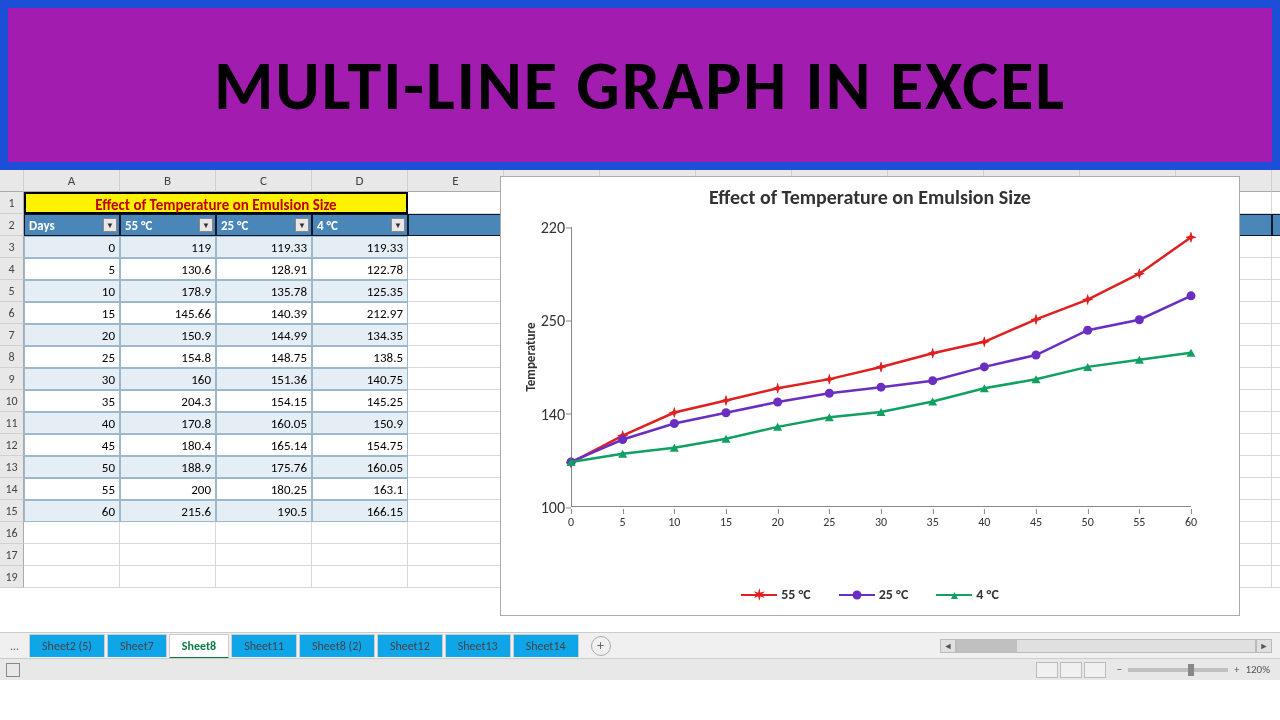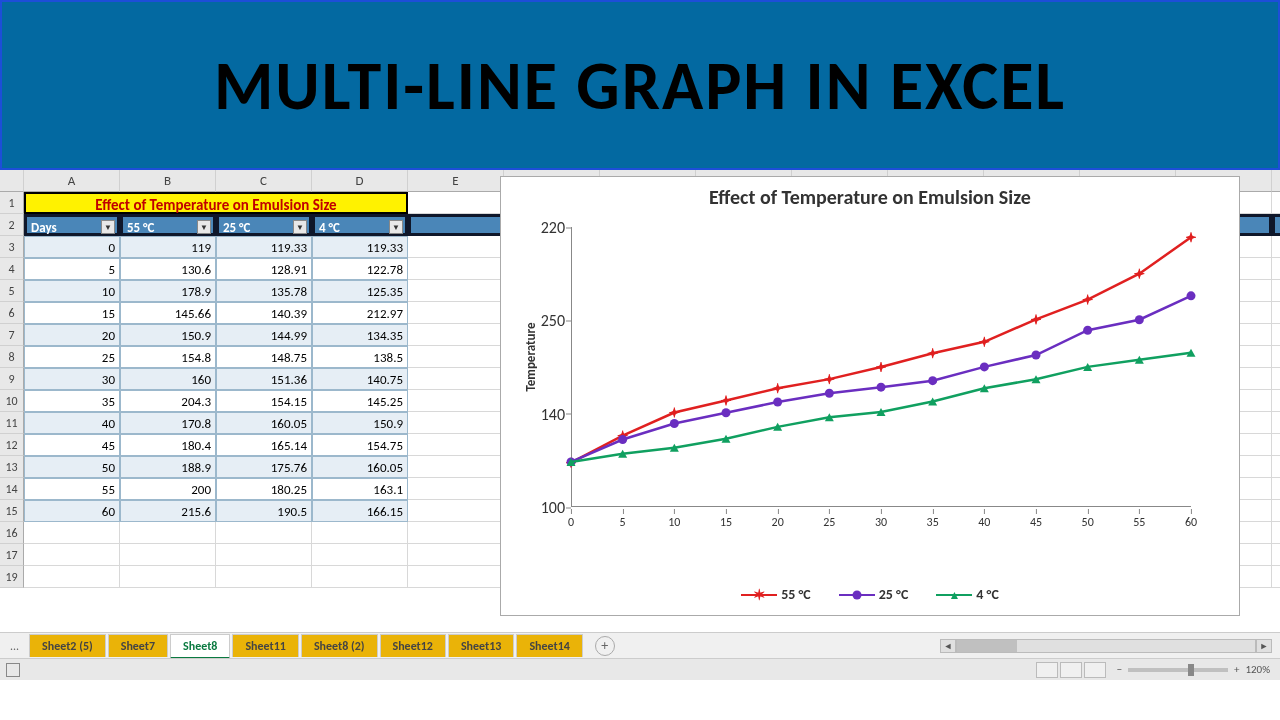--- a/index.html
+++ b/index.html
@@ -1,32 +1,32 @@
 <!DOCTYPE html>
 <html><head>
 <meta charset="utf-8">
 <style>
 * { margin:0; padding:0; box-sizing:border-box; font-family:Calibri,"Segoe UI",Arial,sans-serif; }
 body { background:#fff; width:1280px; height:720px; overflow:hidden; }
 
-.banner { background:#0369a1; height:170px; border:2px solid #1d4ed8; display:flex; align-items:center; justify-content:center; }
+.banner { background:#a21caf; height:170px; border:8px solid #1d4ed8; display:flex; align-items:center; justify-content:center; }
 .banner h1 { font-size:68px; font-weight:900; color:#000; letter-spacing:2px; }
 
 .sheet-area { position:relative; height:510px; display:flex; }
 
 .grid { flex:1; position:relative; }
 .colhdr { display:flex; margin-left:0; height:22px; background:#e8e8e8; }
 .colhdr div { flex:0 0 96px; text-align:center; font-size:13px; color:#444; border-right:1px solid #d0d0d0; border-bottom:1px solid #aaa; line-height:22px; }
 .colhdr div:first-child { flex:0 0 24px; }
 .rows { display:flex; flex-direction:column; }
 .row { display:flex; height:22px; }
 .rh { flex:0 0 24px; text-align:center; font-size:12px; color:#444; background:#e8e8e8; border-right:1px solid #aaa; border-bottom:1px solid #d0d0d0; line-height:22px; }
 .cell { flex:0 0 96px; border-right:1px solid #d8d8d8; border-bottom:1px solid #d8d8d8; font-size:13px; padding:0 4px; line-height:22px; text-align:right; color:#000; background:#fff; }
 .title-row .cell.span4 { flex:0 0 384px; background:#fff200; color:#c00000; font-weight:bold; font-size:15px; text-align:center; border:2px solid #000; }
-.hdr-row .cell { background:#4a86b8; color:#fff; font-weight:bold; text-align:left; position:relative; border:3px solid #0f172a; }
+.hdr-row .cell { background:#4a86b8; color:#fff; font-weight:bold; text-align:left; position:relative; border:1px solid #0f172a; }
 .hdr-row .cell .filter { position:absolute; right:2px; top:3px; width:14px; height:14px; background:#e8e8e8; border:1px solid #888; display:flex; align-items:center; justify-content:center; font-size:8px; color:#333; }
 .alt .cell.data { background:#e6eef5; }
 .data-row .cell.data { border:1px solid #9cb8cc; }
 .empty .cell { background:#fff; }
 
 .chart-box { position:absolute; left:500px; top:6px; width:740px; height:440px; background:#fff; border:1px solid #aaa; }
 .chart-title { text-align:center; font-size:20px; font-weight:bold; margin-top:8px; color:#333; }
 .plot { position:absolute; left:70px; top:50px; width:620px; height:280px; }
 .axis-line { position:absolute; background:#888; }
 .axis-x { left:0; bottom:0; width:100%; height:1px; }
@@ -49,21 +49,21 @@
 .line { fill:none; stroke-width:2.5; }
 .line.red { stroke:#e02020; }
 .line.purple { stroke:#6a2ec0; }
 .line.teal { stroke:#10a060; }
 .mk-star { fill:#e02020; }
 .mk-circ { fill:#6a2ec0; }
 .mk-tri { fill:#10a060; }
 
 .tabs { position:absolute; bottom:22px; left:0; right:0; height:26px; background:#f0f0f0; border-top:1px solid #ccc; display:flex; align-items:center; font-size:12px; }
 .tabs .nav { padding:0 10px; color:#666; }
-.tab { padding:4px 12px; border:1px solid #ccc; border-bottom:none; background:#eab308; margin-right:2px; color:#444; cursor:pointer;font-weight:bold; }
+.tab { padding:4px 12px; border:1px solid #ccc; border-bottom:none; background:#0ea5e9; margin-right:2px; color:#444; cursor:pointer; }
 .tab.active { background:#fff; color:#0a7a40; font-weight:bold; border-bottom:2px solid #0a7a40; }
 .tabs .add { width:20px; height:20px; border:1px solid #aaa; border-radius:50%; display:flex; align-items:center; justify-content:center; margin-left:10px; color:#666; font-size:14px; }
 .tabs .scroll { margin-left:auto; display:flex; align-items:center; gap:0; margin-right:8px; }
 .tabs .scroll .sb { width:300px; height:14px; background:#e0e0e0; border:1px solid #bbb; position:relative; }
 .tabs .scroll .sb .thumb { position:absolute; left:0; top:0; width:60px; height:100%; background:#c0c0c0; }
 .tabs .scroll .ar { width:16px; height:14px; background:#e0e0e0; border:1px solid #bbb; text-align:center; font-size:9px; line-height:12px; color:#555; }
 
 .status { position:absolute; bottom:0; left:0; right:0; height:22px; background:#e8e8e8; border-top:1px solid #ccc; display:flex; align-items:center; font-size:11px; color:#555; }
 .status .rec { margin-left:6px; width:14px; height:14px; border:1px solid #888; }
 .status .views { margin-left:auto; display:flex; gap:2px; margin-right:10px; }

